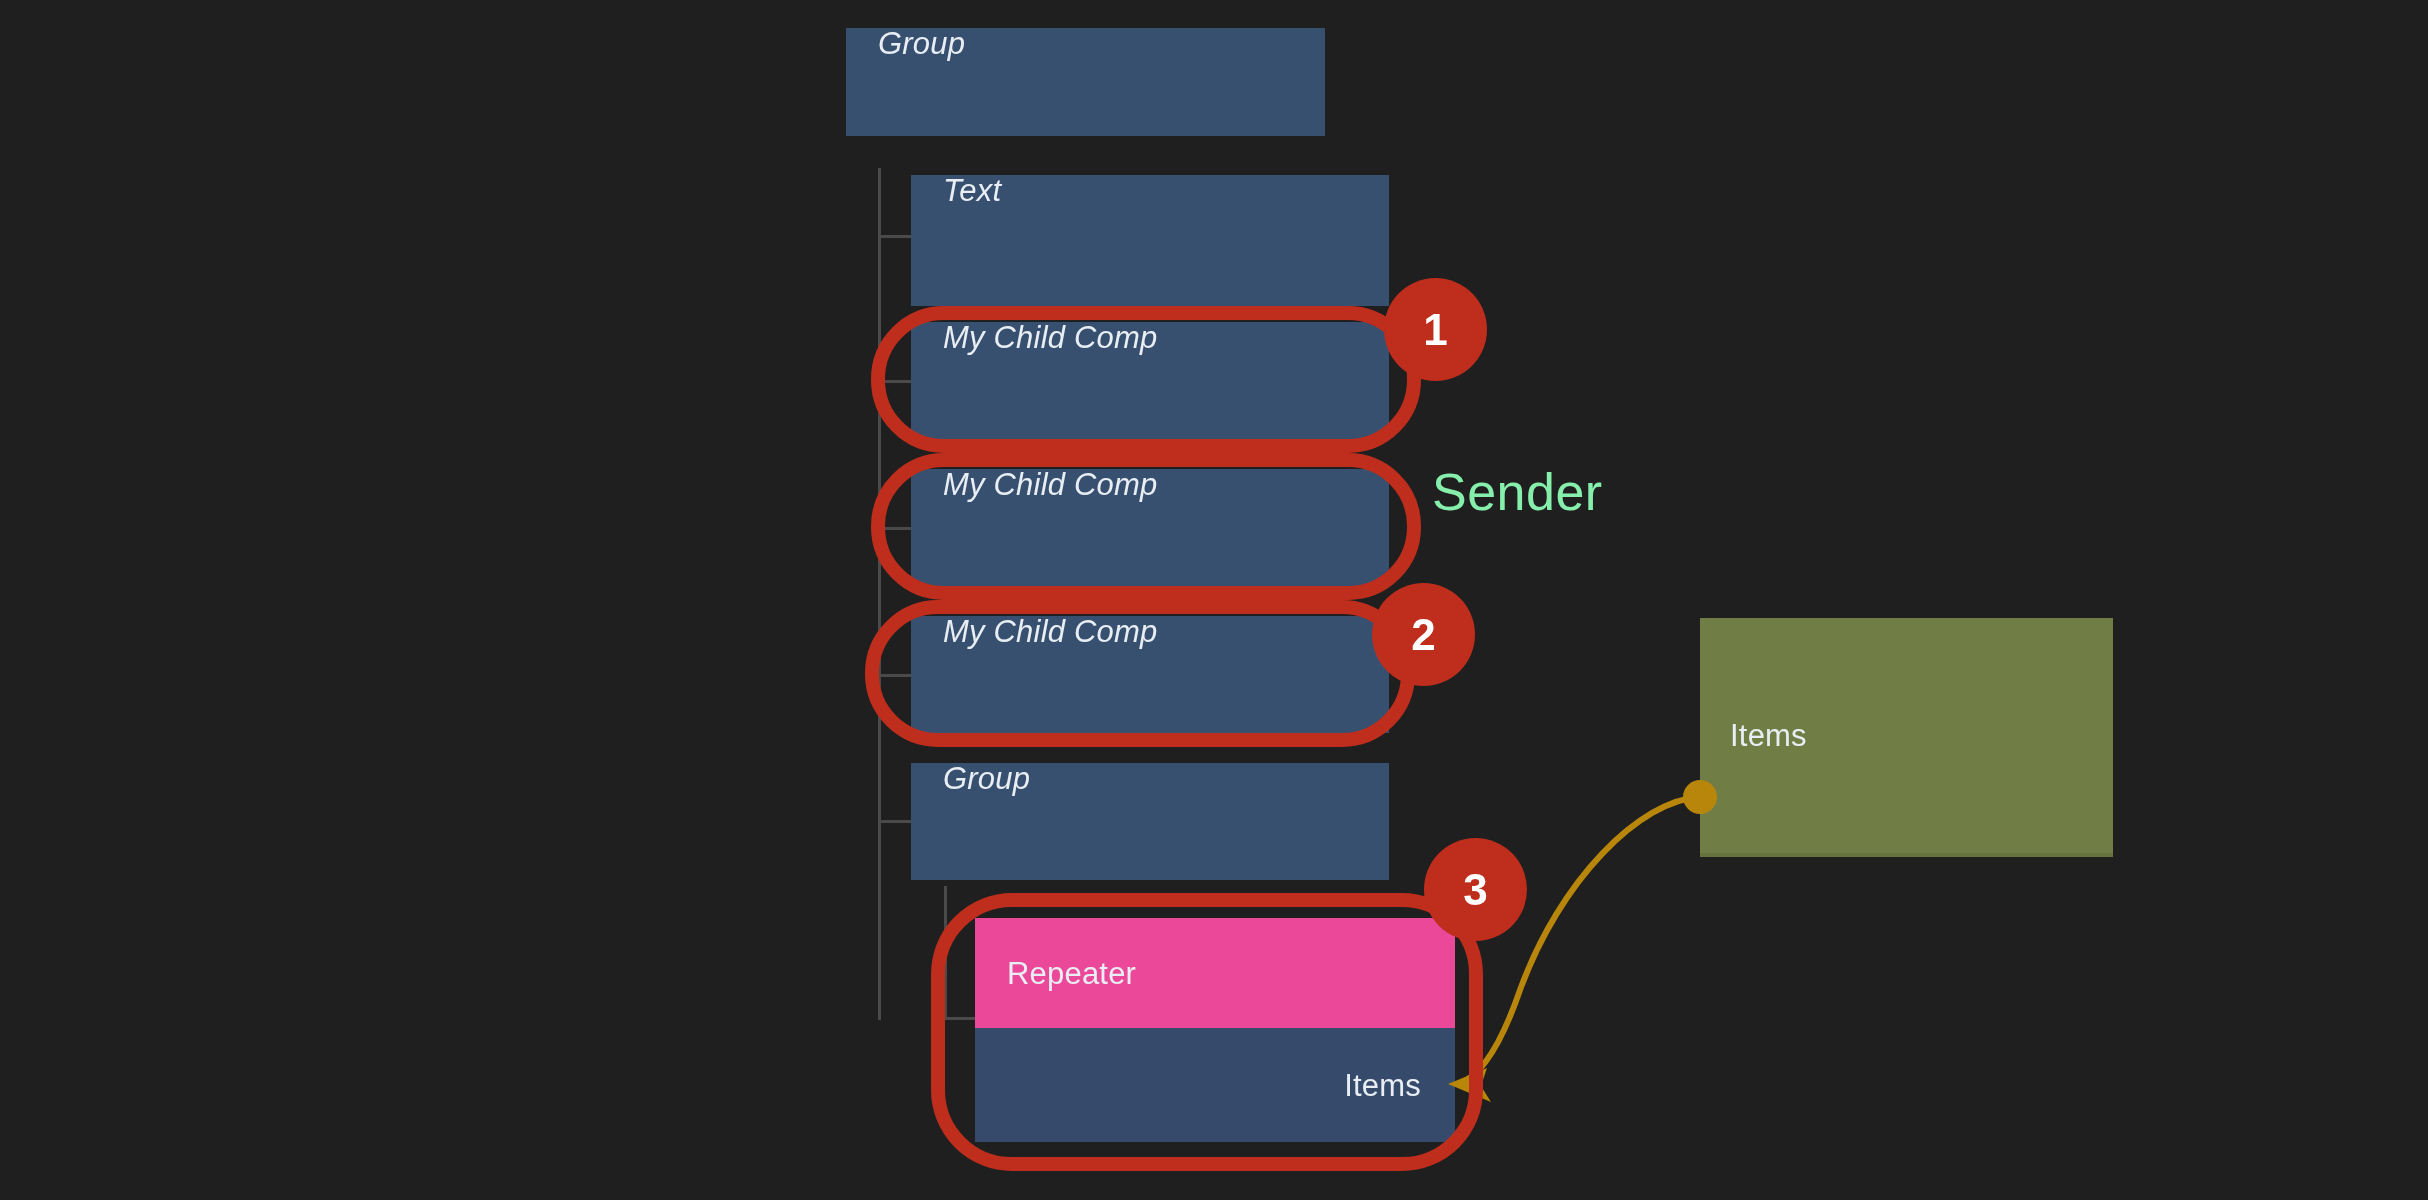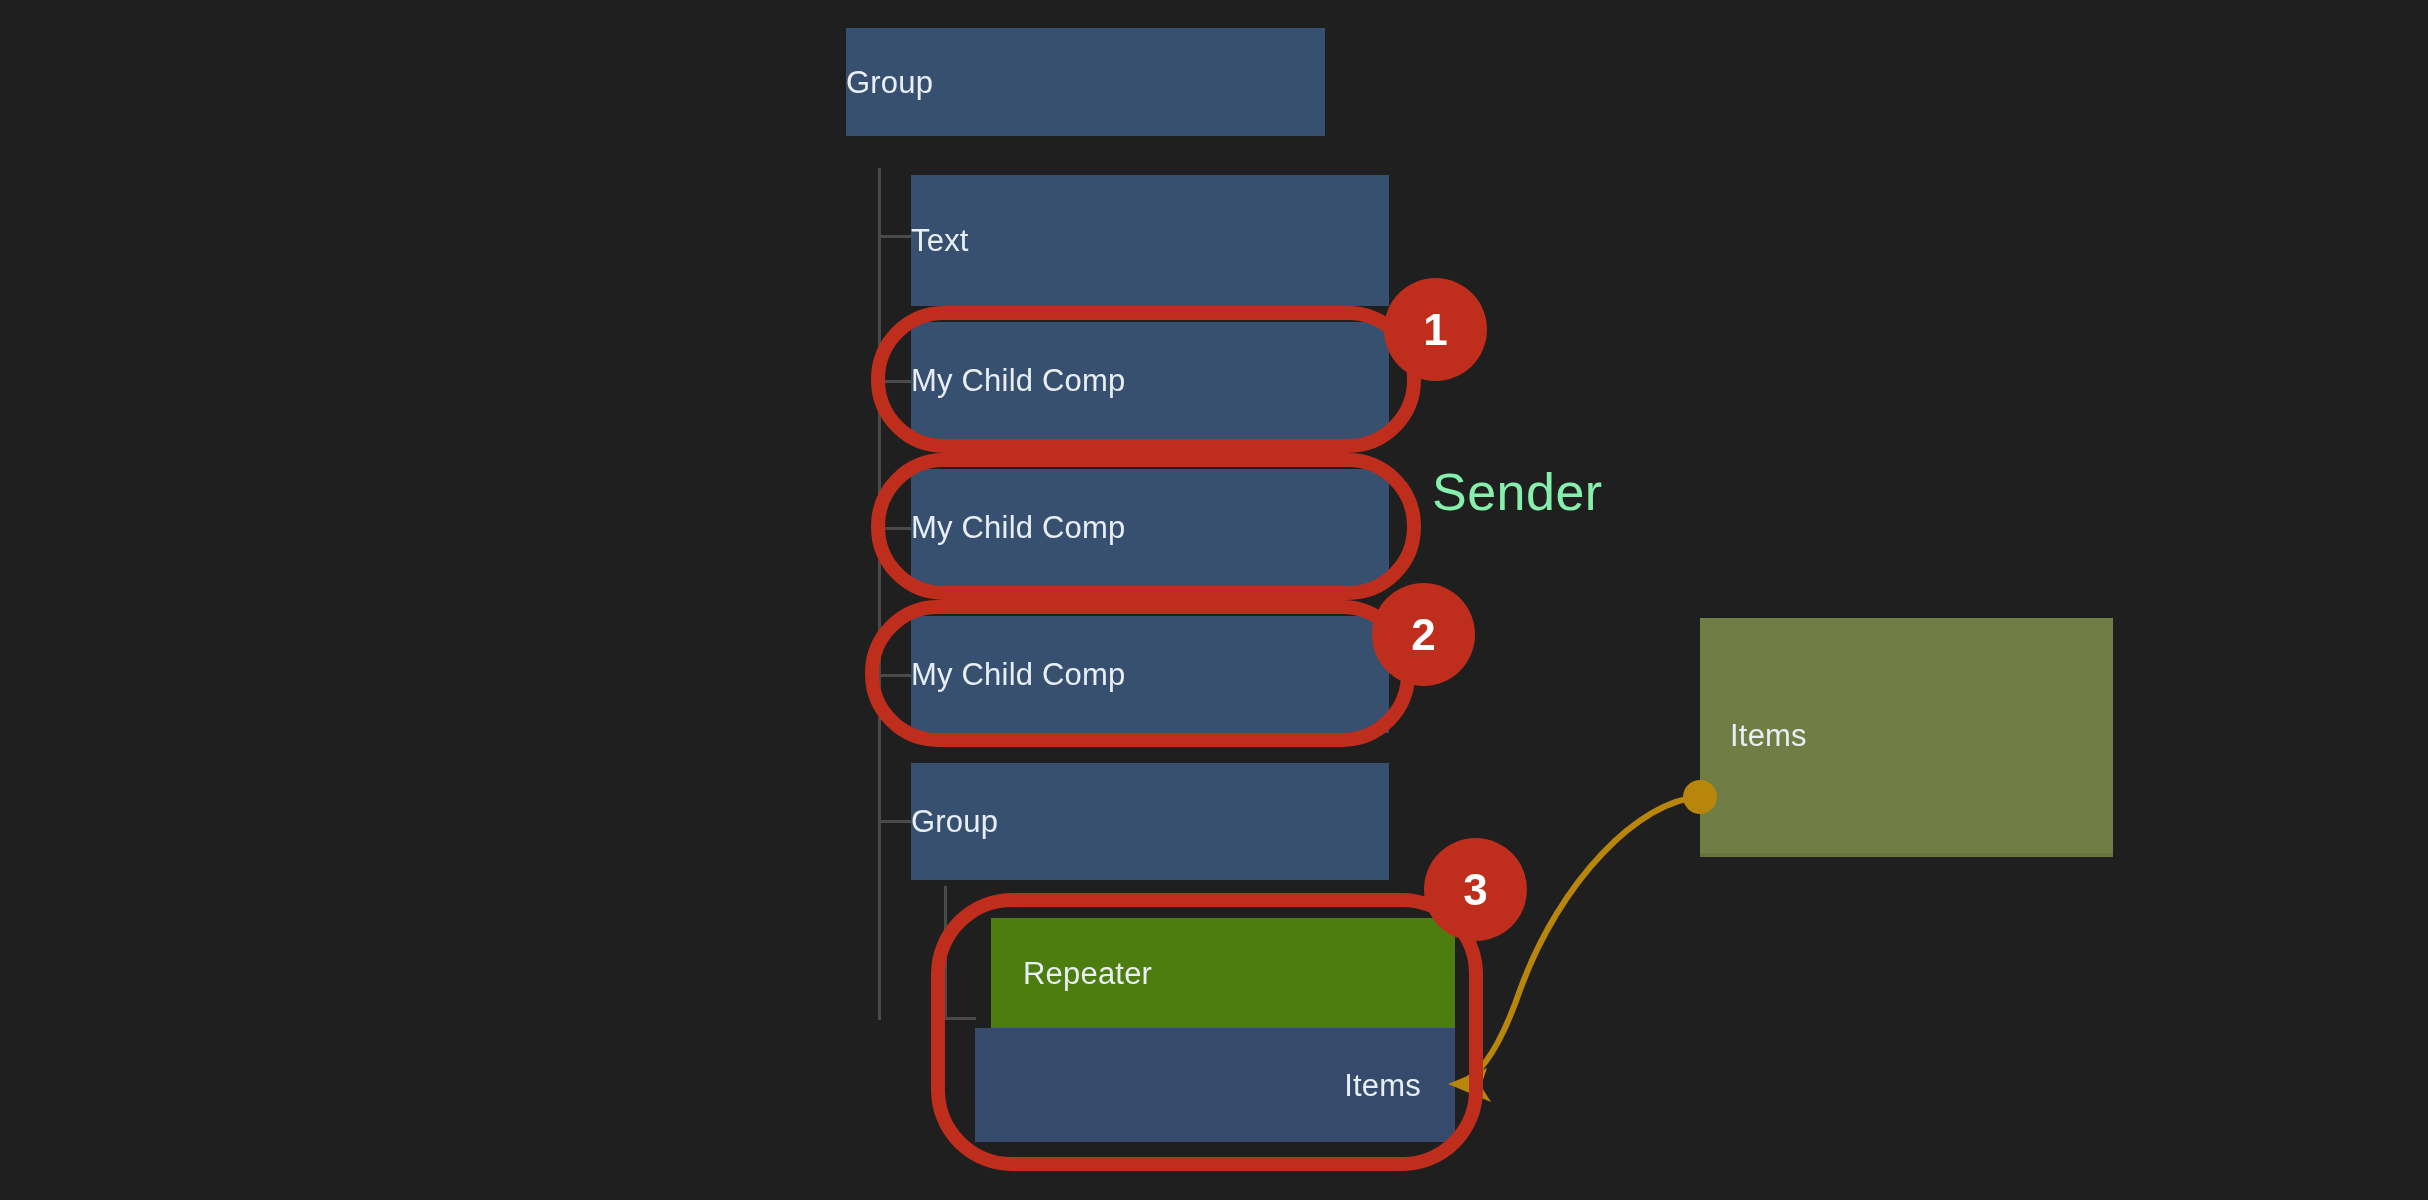--- a/index.html
+++ b/index.html
@@ -40,21 +40,22 @@
     box-sizing: border-box;
     color: #e8eef3;
     font-size: 31px;
     line-height: 1;
     letter-spacing: 0.2px;
   }
 
   .node-simple {
     background: #375070;
     display: flex;
-    align-items: center;
+    padding-left: 32px;
+    font-style: italic;
   }
 
   
   .node-split {
     display: flex;
     flex-direction: column;
   }
   .node-split .nhead {
     flex: 0 0 auto;
     display: flex;
@@ -65,21 +66,21 @@
   }
   .node-split .nbody {
     flex: 1 1 auto;
     display: flex;
     align-items: center;
     box-sizing: border-box;
     text-align: center;
   }
 
   
-  .repeater .nhead { background: #4d7c0f; margin-left: 16px; }
+  .repeater .nhead { background: #ec4899; }
   .repeater .nbody {
     background: #364b6b;
     justify-content: flex-end;
     padding-right: 34px;
   }
 
   
   .task .nhead { background: #77854a; }
   .task .nbody {
     background: #707e45;

